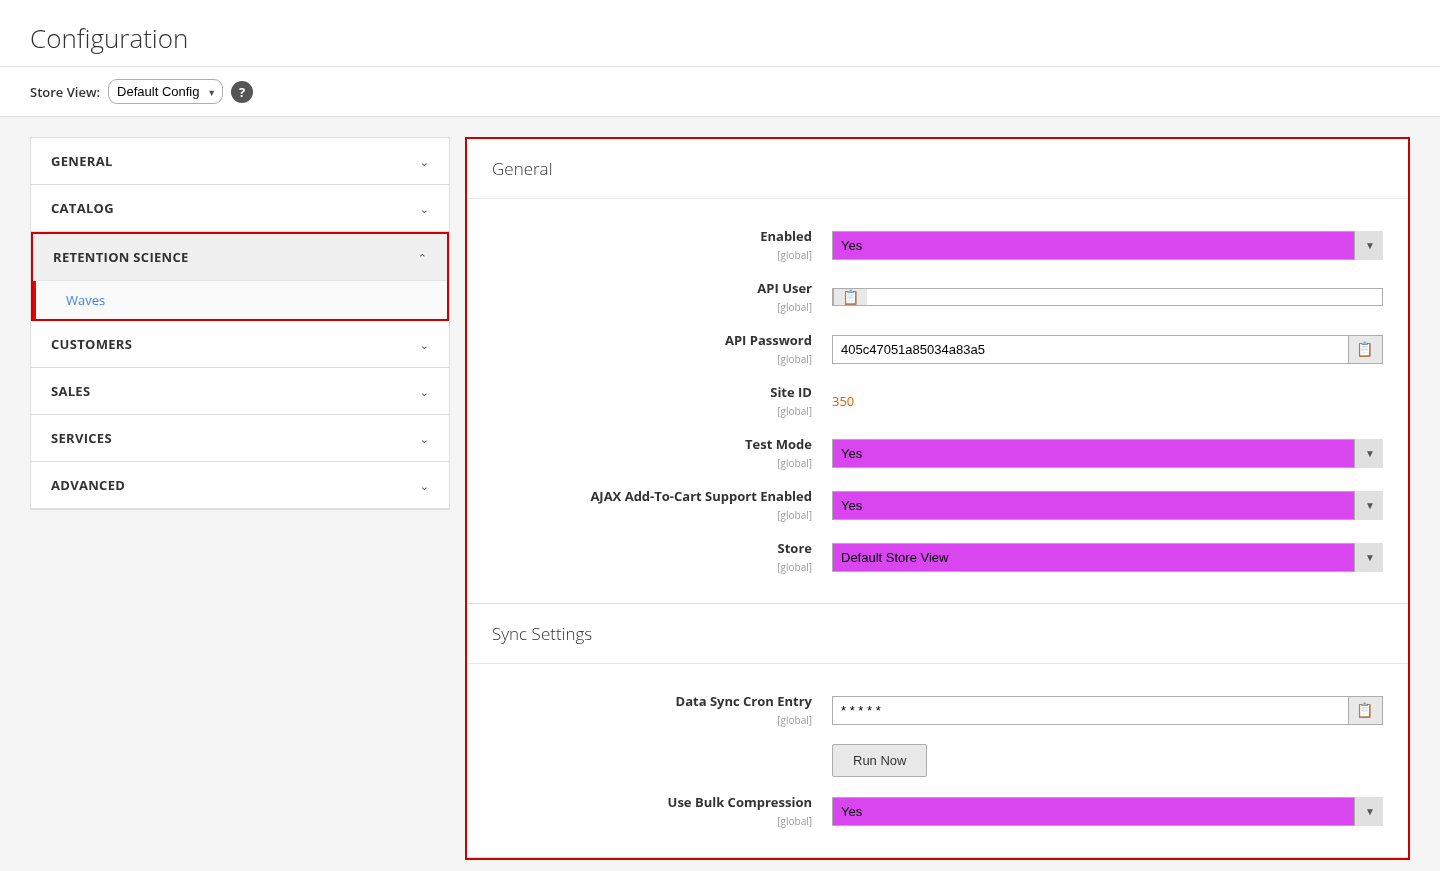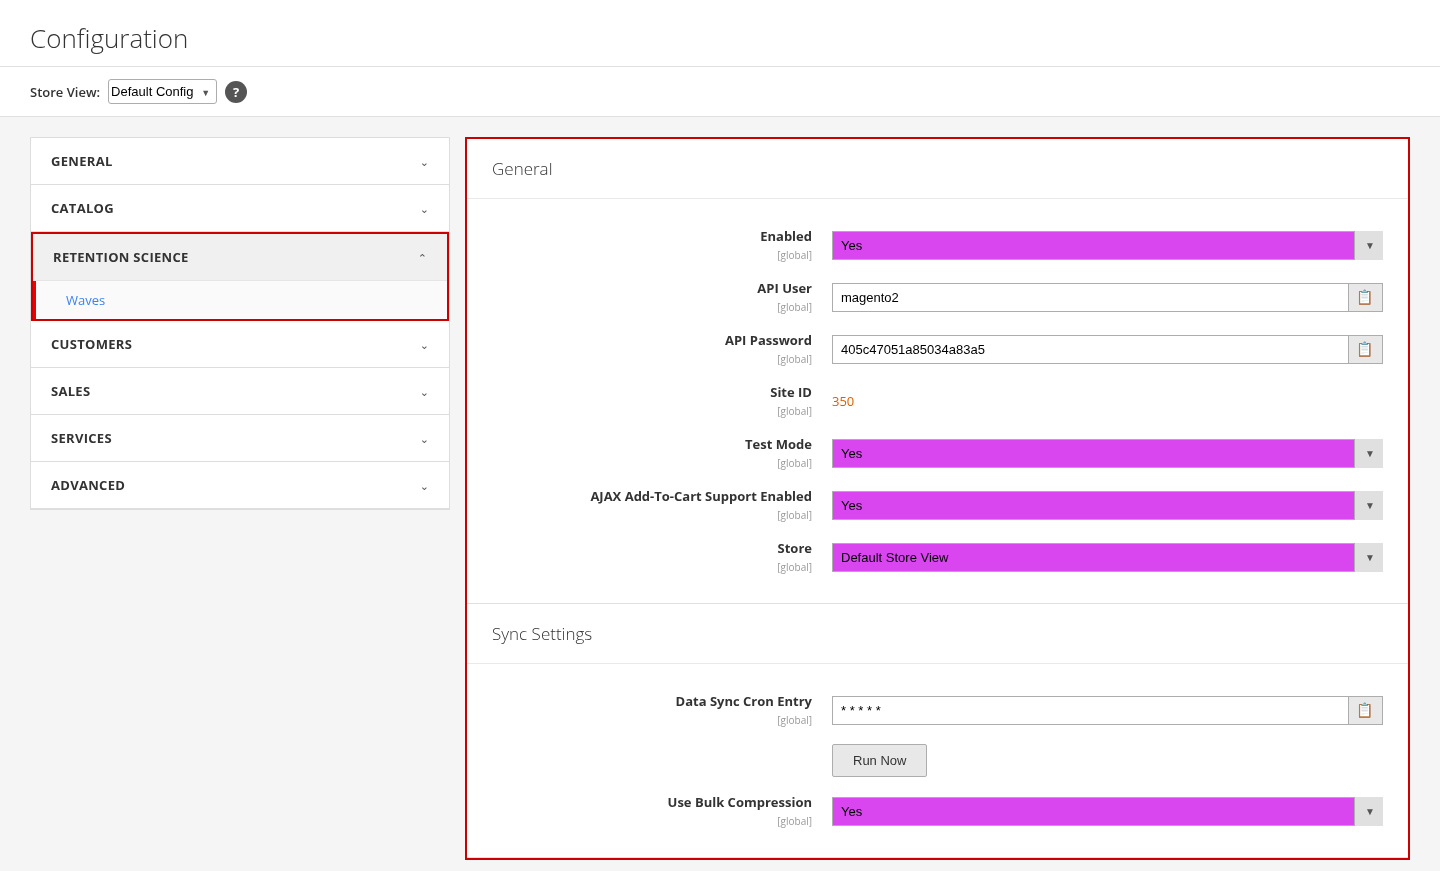--- a/index.html
+++ b/index.html
@@ -16,22 +16,22 @@
       background: #fff;
       border-bottom: 1px solid #e0e0e0;
       padding: 12px 30px;
       display: flex;
       align-items: center;
       gap: 8px;
     }
     .store-view-label { font-weight: 600; font-size: 13px; color: #333; }
     .store-view-select {
       border: 1px solid #adadad;
-      border-radius: 3px;
-      padding: 4px 22px 4px 2px;
+      border-radius: 9px;
+      padding: 4px 22px 4px 8px;
       font-size: 13px;
       background: #fff;
       appearance: none;
       cursor: pointer;
       position: relative;
     }
     .store-view-wrapper {
       position: relative;
       display: inline-block;
     }
@@ -383,21 +383,20 @@
             </div>
           </div>
 
           <div class="form-row">
             <div class="field-label-wrap">
               <span class="field-label">API User</span>
               <span class="field-scope">[global]</span>
             </div>
             <div class="field-control">
               <div class="field-input-with-btn">
-                <input type="text" value="magento2" style="">
                 <button class="copy-btn">📋</button>
               </div>
             </div>
           </div>
 
           <div class="form-row">
             <div class="field-label-wrap">
               <span class="field-label">API Password</span>
               <span class="field-scope">[global]</span>
             </div>

